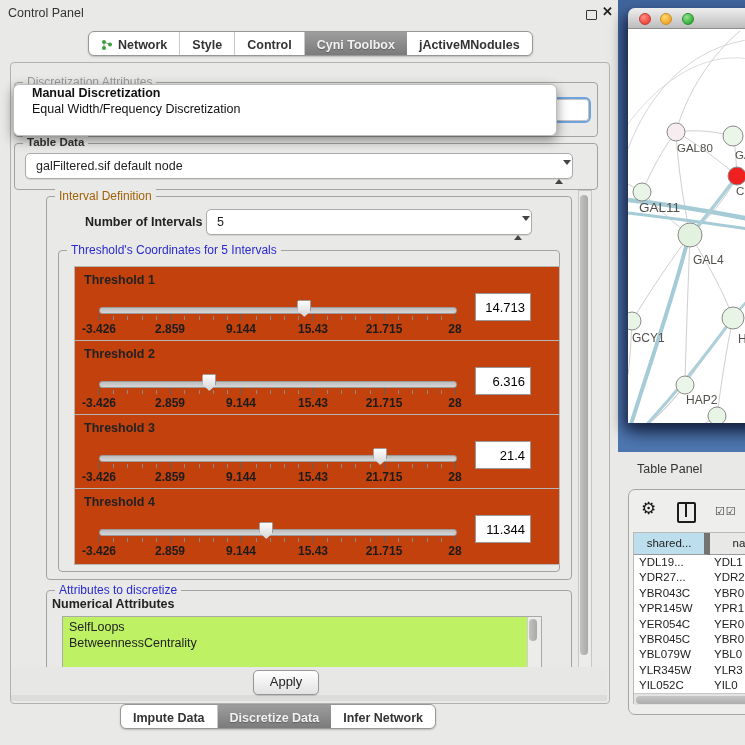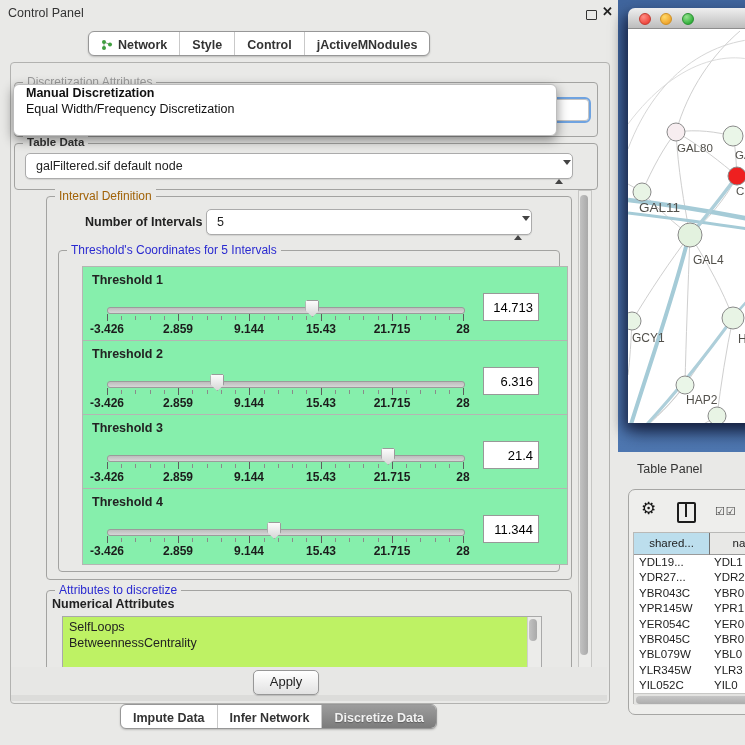--- a/index.html
+++ b/index.html
@@ -26,25 +26,25 @@
          font-size:12.5px;line-height:24px;padding-left:10px;box-shadow:0 1px 1px rgba(0,0,0,.1)}
   .spin{position:absolute;right:9px;top:6px;width:8px}
   .tri-up{width:0;height:0;border-left:4px solid transparent;border-right:4px solid transparent;border-bottom:5px solid #444;margin-bottom:2px}
   .tri-dn{width:0;height:0;border-left:4px solid transparent;border-right:4px solid transparent;border-top:5px solid #444}
   
   #alg-combo{left:10px;top:14px;width:562px;height:22px;border:2px solid #6fa3e0;border-radius:6px;
              background:#fff;box-shadow:inset 0 0 0 1px #c4c4c4}
   #alg-popup{left:13px;top:84px;width:542px;height:50px;background:#fff;border:1px solid #bdbdbd;
              border-radius:6px;box-shadow:0 4px 12px rgba(0,0,0,.45);z-index:40;font-size:12.5px}
   #alg-popup .ph{height:17px;text-align:center;color:#aeaeae;line-height:17px}
-  #alg-popup .opt{height:16px;line-height:16px;padding-left:12px;color:#111}
+  #alg-popup .opt{height:16px;line-height:16px;padding-left:18px;color:#111}
   #alg-popup .opt.b{font-weight:bold}
   
   #thr-rows{left:66px;top:266px;width:486px;height:298px}
-  .thr{position:absolute;left:16px;width:484px;height:75px;background:#86efac;border:1px solid #b5b5b3}
+  .thr{position:absolute;left:8px;width:484px;height:75px;background:#c2410c;border:1px solid #b5b5b3}
   .thr-t{position:absolute;left:9px;top:6px;font-size:12.5px;font-weight:bold}
   .track{position:absolute;left:24px;top:40px;width:356px;height:5px;border:1px solid #9b9b9b;border-radius:3px;
          background:linear-gradient(#bdbdbd,#d6d6d6)}
   .thumb{position:absolute;top:33px;width:14px;height:17px;z-index:3;
          background:linear-gradient(#fefefe,#d5d5d5);
          clip-path:polygon(50% 100%,0 60%,0 10%,12% 0,88% 0,100% 10%,100% 60%);
          box-shadow:inset 0 0 0 1px #9a9a9a}
   .mticks{position:absolute;left:24px;top:49px;width:357px;height:4px;
           background:repeating-linear-gradient(to right,#8a8a8a 0,#8a8a8a 1px,transparent 1px,transparent 14.24px)}
   .Mtick{position:absolute;top:47px;width:1px;height:7px;background:#5e5e5e}
@@ -106,20 +106,23 @@
         <circle cx="9" cy="5.5" r="2" fill="#3f9e3f"></circle>
     </svg>
     <span>Network</span>
   </div>
   <div class="s">
       <span>Style</span>
     </div>
   <div class="s">
       <span>Control</span>
     </div>
+  <div class="s sel">
+      <span>Cyni Toolbox</span>
+    </div>
   <div class="s">
       <span>jActiveMNodules</span>
     </div>
 </div>
 
 <div class="abs" id="main-panel"></div>
 
 <div class="group" style="left:14px;top:82px;width:582px;height:53px">
   <span class="glabel" style="color:#9a9a9a">Discretization Attributes</span>
   <div class="abs" id="alg-combo"></div>
@@ -251,25 +254,25 @@
 </div>
 
 <div class="abs" id="apply-strip"></div>
 <div class="abs" id="dark-strip"></div>
 <div class="abs" id="apply-btn">Apply</div>
 
 <div class="seg" style="left:120px;top:704px">
   <div class="s">
       <span>Impute Data</span>
     </div>
-  <div class="s">
-      <span>Infer Network</span>
-    </div>
   <div class="s sel">
       <span>Discretize Data</span>
+    </div>
+  <div class="s">
+      <span>Infer Network</span>
     </div>
 </div>
 
 <div class="abs" id="desktop"></div>
 
 <div class="abs" id="netwin">
   <div id="nw-titlebar">
     <div class="light" style="left:11px;background:radial-gradient(circle at 35% 30%,#ff8d84,#ee453c 75%);border:1px solid #c23b31;box-sizing:border-box"></div>
     <div class="light" style="left:32px;background:radial-gradient(circle at 35% 30%,#ffd968,#efa32c 75%);border:1px solid #cd9024;box-sizing:border-box"></div>
     <div class="light" style="left:54px;background:radial-gradient(circle at 35% 30%,#95e38f,#2fae39 75%);border:1px solid #2a8f33;box-sizing:border-box"></div>
@@ -329,21 +332,21 @@
   </div>
 </div>
 
 <div class="abs" id="tp-region">
   <div id="tp-title">Table Panel</div>
   <div id="tp-inner">
     <div id="tp-gear">⚙</div>
     <div id="tp-cols"></div>
     <div id="tp-checks">☑☑</div>
     <div id="tp-table">
-      <div class="th" style="left:0;width:76px;background:#bcdeed;border-right:1px solid #737373">shared...</div>
+      <div class="th" style="left:0;width:76px;background:#bcdeed;border-right:6px solid #737373">shared...</div>
       <div class="th" style="left:76px;width:58px;background:#e8e8e6">na</div>
       <div id="tp-rows">
         <div class="tr" style="top:0">
             <span class="tc1">YDL19...</span>
             <span class="tc2">YDL1</span>
           </div>
         <div class="tr" style="top:15.4px">
             <span class="tc1">YDR27...</span>
             <span class="tc2">YDR2</span>
           </div>

